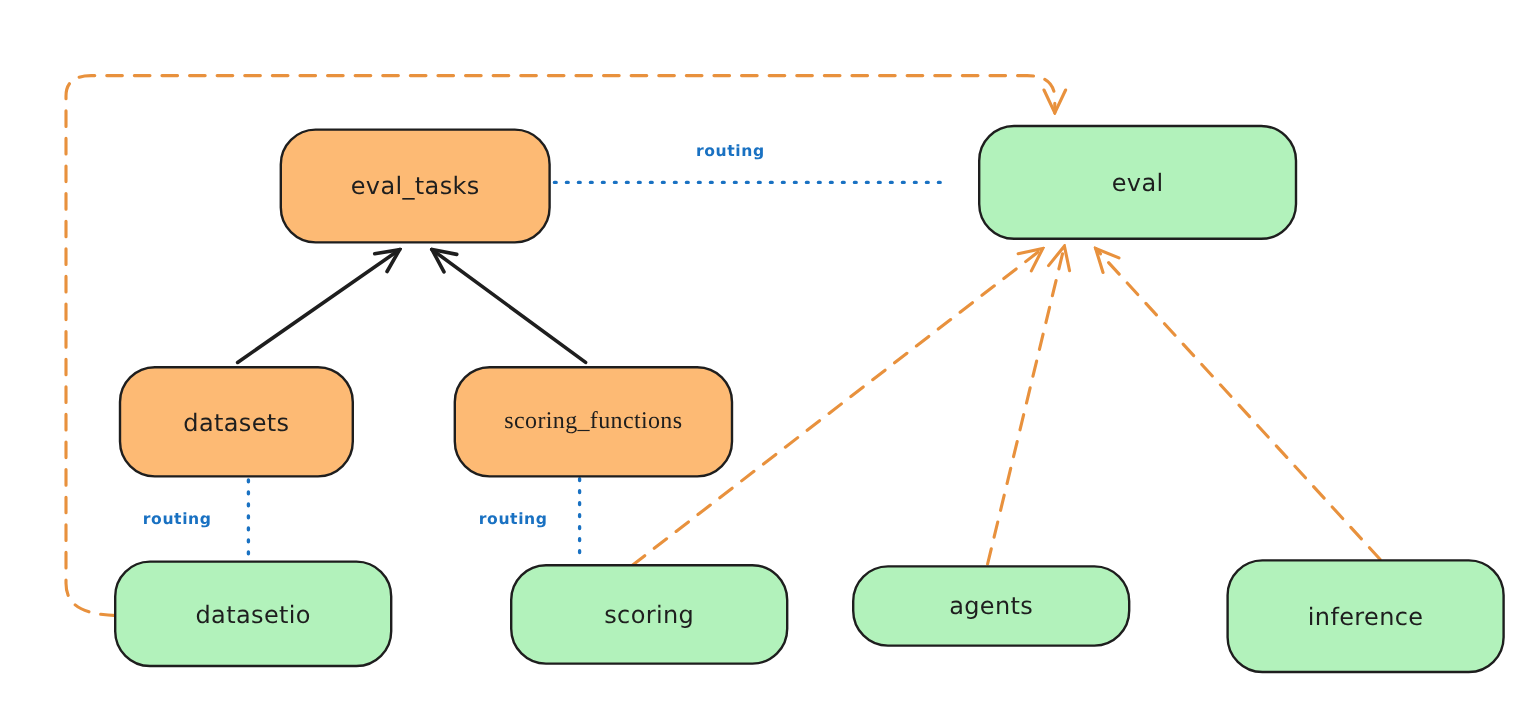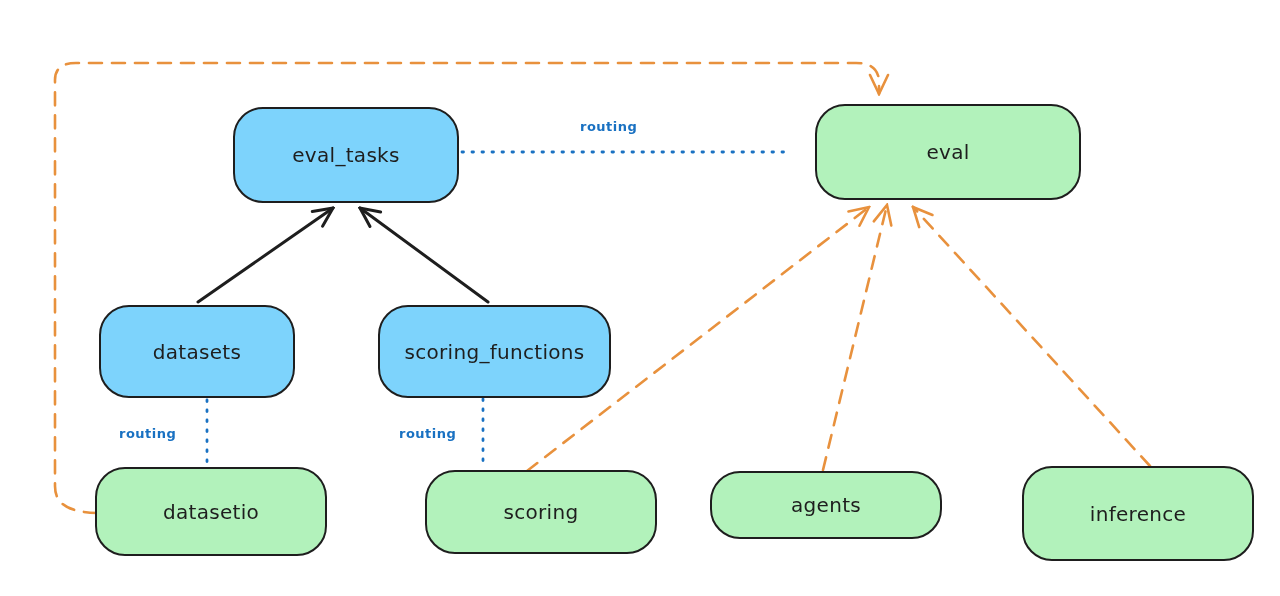--- a/index.html
+++ b/index.html
@@ -22,21 +22,21 @@
     box-sizing: border-box;
     border: 2.5px solid #1e1e1e;
     border-radius: 30px;
     display: flex;
     align-items: center;
     justify-content: center;
     font-size: 20px;
     color: #1e1e1e;
     letter-spacing: 0.3px;
   }
-  .node-blue  { background: #7dd3fc; }
+  .node-blue  { background: #fdba74; }
   .node-green { background: #b2f2bb; }
   .edge-label {
     position: absolute;
     color: #1971c2;
     font-size: 13px;
     font-weight: 700;
     letter-spacing: 0.5px;
     white-space: nowrap;
   }
 </style>
@@ -73,21 +73,21 @@
   </div>
 
   <div class="node node-green" style="left:815px; top:104px; width:266px; height:96px;">
     <span>eval</span>
   </div>
 
   <div class="node node-blue" style="left:99px; top:305px; width:196px; height:93px;">
     <span>datasets</span>
   </div>
 
-  <div class="node node-blue" style="left:378px; top:305px; width:233px; height:93px;">
+  <div class="node node-blue" style="left:378px; top:305px; width:233px; height:93px;font-family:Liberation Serif, serif;">
     <span>scoring_functions</span>
   </div>
 
   <div class="node node-green" style="left:95px; top:467px; width:232px; height:89px;">
     <span>datasetio</span>
   </div>
 
   <div class="node node-green" style="left:385px; top:470px; width:232px; height:84px;margin-left:40px;">
     <span>scoring</span>
   </div>

